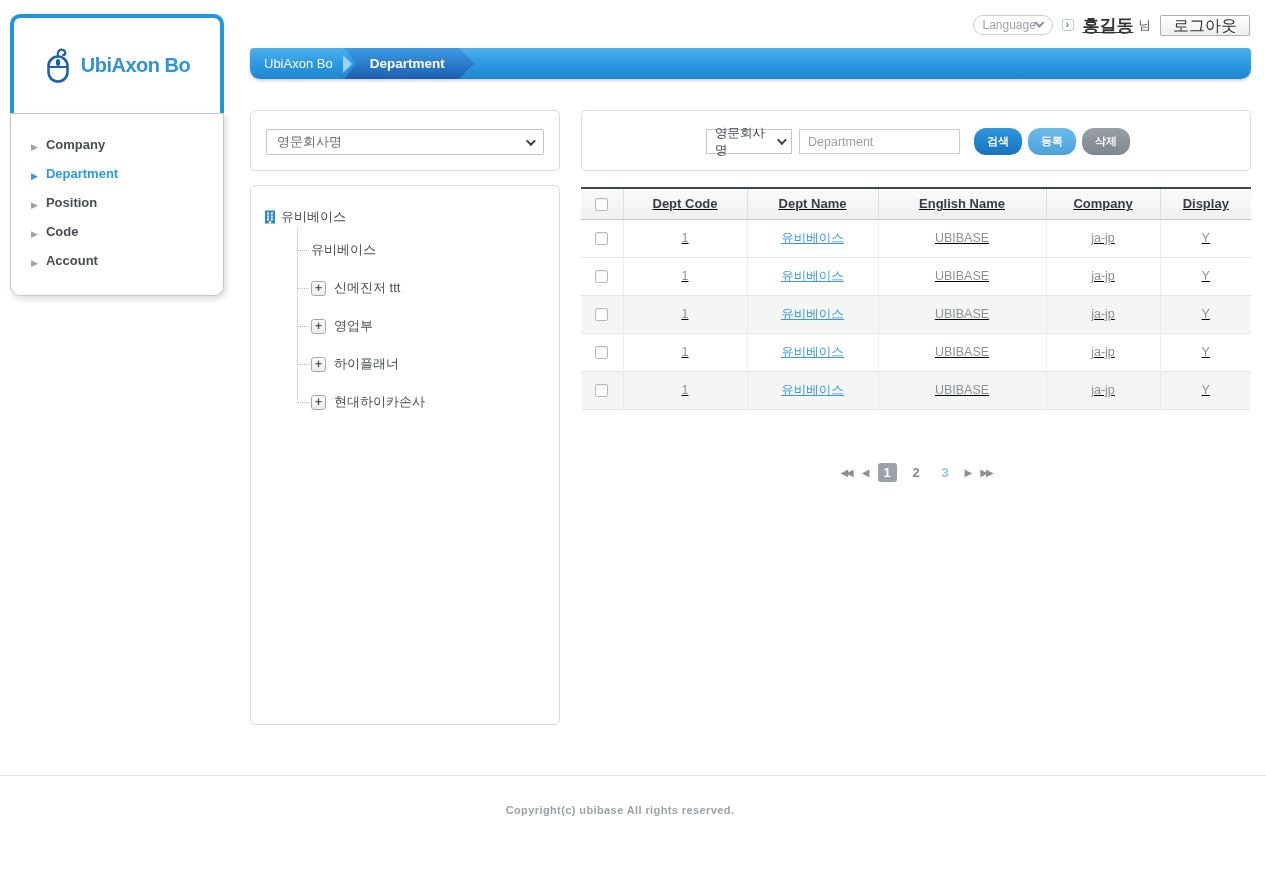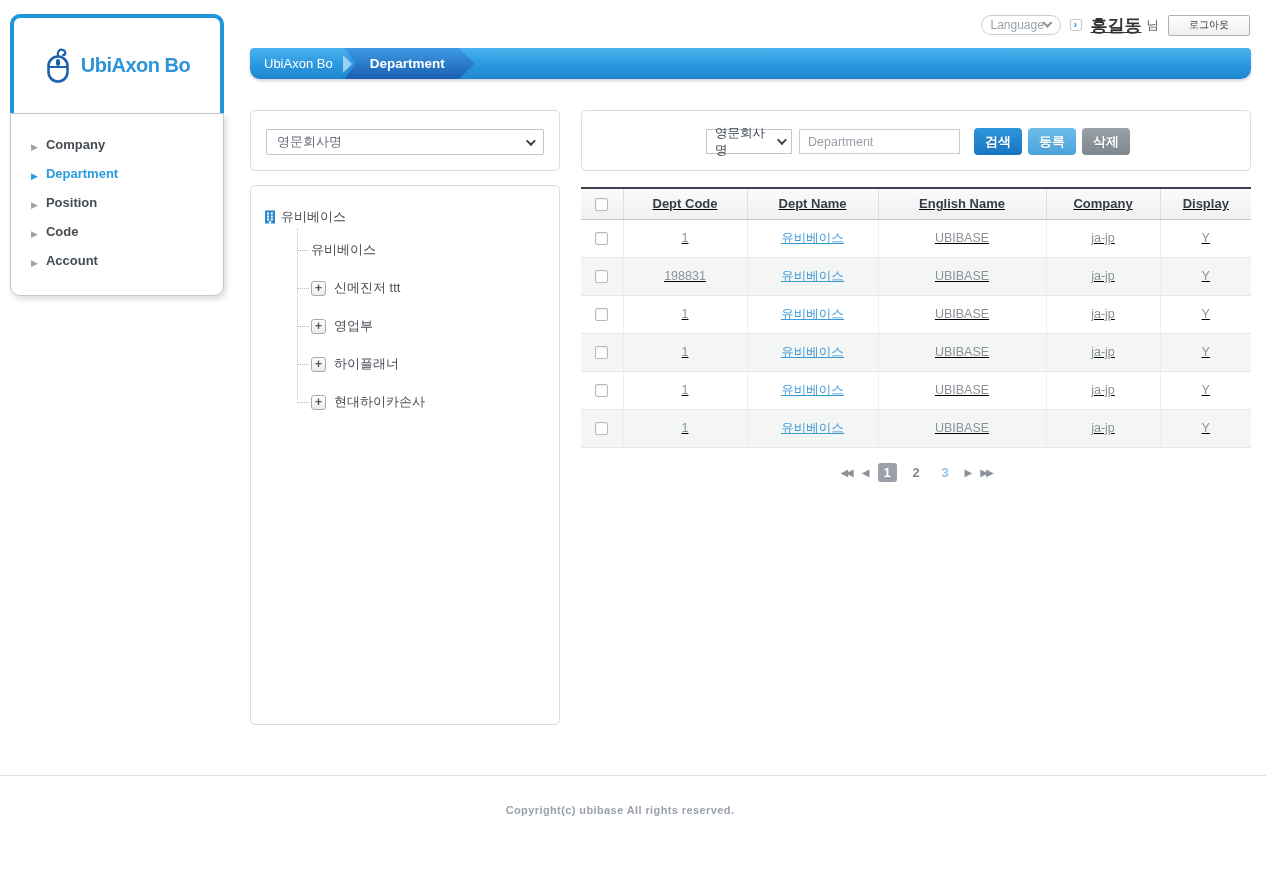--- a/index.html
+++ b/index.html
@@ -12,21 +12,21 @@
   .lang-select { width:80px; height:20px; border:1px solid #c9ccd0; border-radius:10px; background:#fff;
                  display:flex; align-items:center; justify-content:space-between; padding:0 9px;
                  color:#9aa1ab; font-size:12px; cursor:pointer; }
   .chev-sm { width:7px; height:7px; border-right:2px solid #8a9098; border-bottom:2px solid #8a9098;
              transform:rotate(45deg) translate(-2px,-2px); }
   .user-ind { display:inline-block; width:12px; height:12px; border:1px solid #c5c8cc; border-radius:2px;
               background:#fff; color:#2b86cc; font-size:10px; line-height:10px; text-align:center; font-weight:bold; }
   .user-name { font-size:17px; font-weight:bold; color:#333; text-decoration:underline; cursor:pointer; }
   .user-suffix { font-size:12.5px; color:#555; margin-left:-4px; }
   .logout { height:21px; border:1px solid #aab0b6; border-radius:2px; background:linear-gradient(#fff,#eee);
-            padding:0 20px; font-size:10px; color:#333; cursor:pointer; font-family:inherit; }
+            padding:0 12px; font-size:16px; color:#333; cursor:pointer; font-family:inherit; }
 
   
   .sidebar { position:absolute; left:10px; top:14px; width:214px; }
   .logo-box { height:99px; border:4px solid #1f97dd; border-bottom:none; border-radius:10px 10px 0 0;
               background:#fff; display:flex; align-items:center; justify-content:center; gap:7px; }
   .logo-text { font-size:20px; font-weight:bold; color:#2e93d8; letter-spacing:-0.5px; }
   .menu-box { border:1px solid #c4c7ca; border-radius:0 0 10px 10px; background:#fff;
               box-shadow:2px 3px 6px rgba(0,0,0,0.15); padding:16px 0 20px; }
   .menu-item { height:29px; display:flex; align-items:center; padding-left:20px; gap:8px; cursor:pointer; }
   .menu-arr::before { content:"▶"; font-size:9px; color:#9aa1a9; }
@@ -73,21 +73,21 @@
               text-align:center; margin-right:8px; font-weight:bold; flex:0 0 15px; }
   .tree-label { font-size:13px; color:#474d55; }
 
   
   .search-row { position:absolute; left:124px; top:17px; display:flex; align-items:center; }
   .field-select { width:86px; height:25px; border:1px solid #c2c5c9; background:#fff; cursor:pointer;
                   display:flex; align-items:center; justify-content:space-between; padding:0 7px 0 8px;
                   color:#3c434c; font-size:12.5px; margin-right:7px; }
   .keyword { width:161px; height:25px; border:1px solid #c9ccd0; padding:0 8px; color:#999fa8;
              font-size:12.5px; font-family:inherit; margin-right:14px; }
-  .btn { height:27px; width:48px; border:none; border-radius:4px; color:#fff; font-size:13px;
+  .btn { height:27px; width:48px; border:none; border-radius:12px; color:#fff; font-size:11px;
          font-weight:bold; margin-right:6px; cursor:pointer; font-family:inherit;
          text-shadow:0 1px 1px rgba(0,0,0,0.15); }
   .btn-search   { background:linear-gradient(#2e96dc,#1874c0); }
   .btn-register { background:linear-gradient(#6cbcea,#4ba3dc); }
   .btn-delete   { background:linear-gradient(#99a0a7,#7e868e); }
 
   
   .grid { position:absolute; left:581px; top:187px; width:670px; border-collapse:collapse;
           border-top:2px solid #3c434c;text-decoration:underline; }
   .grid th { height:31px; background:linear-gradient(#fafafa,#f0f0f0); border-bottom:1px solid #c6c9cc;
@@ -256,28 +256,20 @@
     </thead>
     <tbody>
       <tr>
         <td><span class="cb"></span></td>
         <td>1</td>
         <td><a class="dept-link">유비베이스</a></td>
         <td>UBIBASE</td>
         <td>ja-jp</td>
         <td>Y</td>
       </tr>
-      <tr class="alt">
-        <td><span class="cb"></span></td>
-        <td>198831</td>
-        <td><a class="dept-link">유비베이스</a></td>
-        <td>UBIBASE</td>
-        <td>ja-jp</td>
-        <td>Y</td>
-      </tr>
       <tr>
         <td><span class="cb"></span></td>
         <td>1</td>
         <td><a class="dept-link">유비베이스</a></td>
         <td>UBIBASE</td>
         <td>ja-jp</td>
         <td>Y</td>
       </tr>
       <tr class="alt">
         <td><span class="cb"></span></td>

